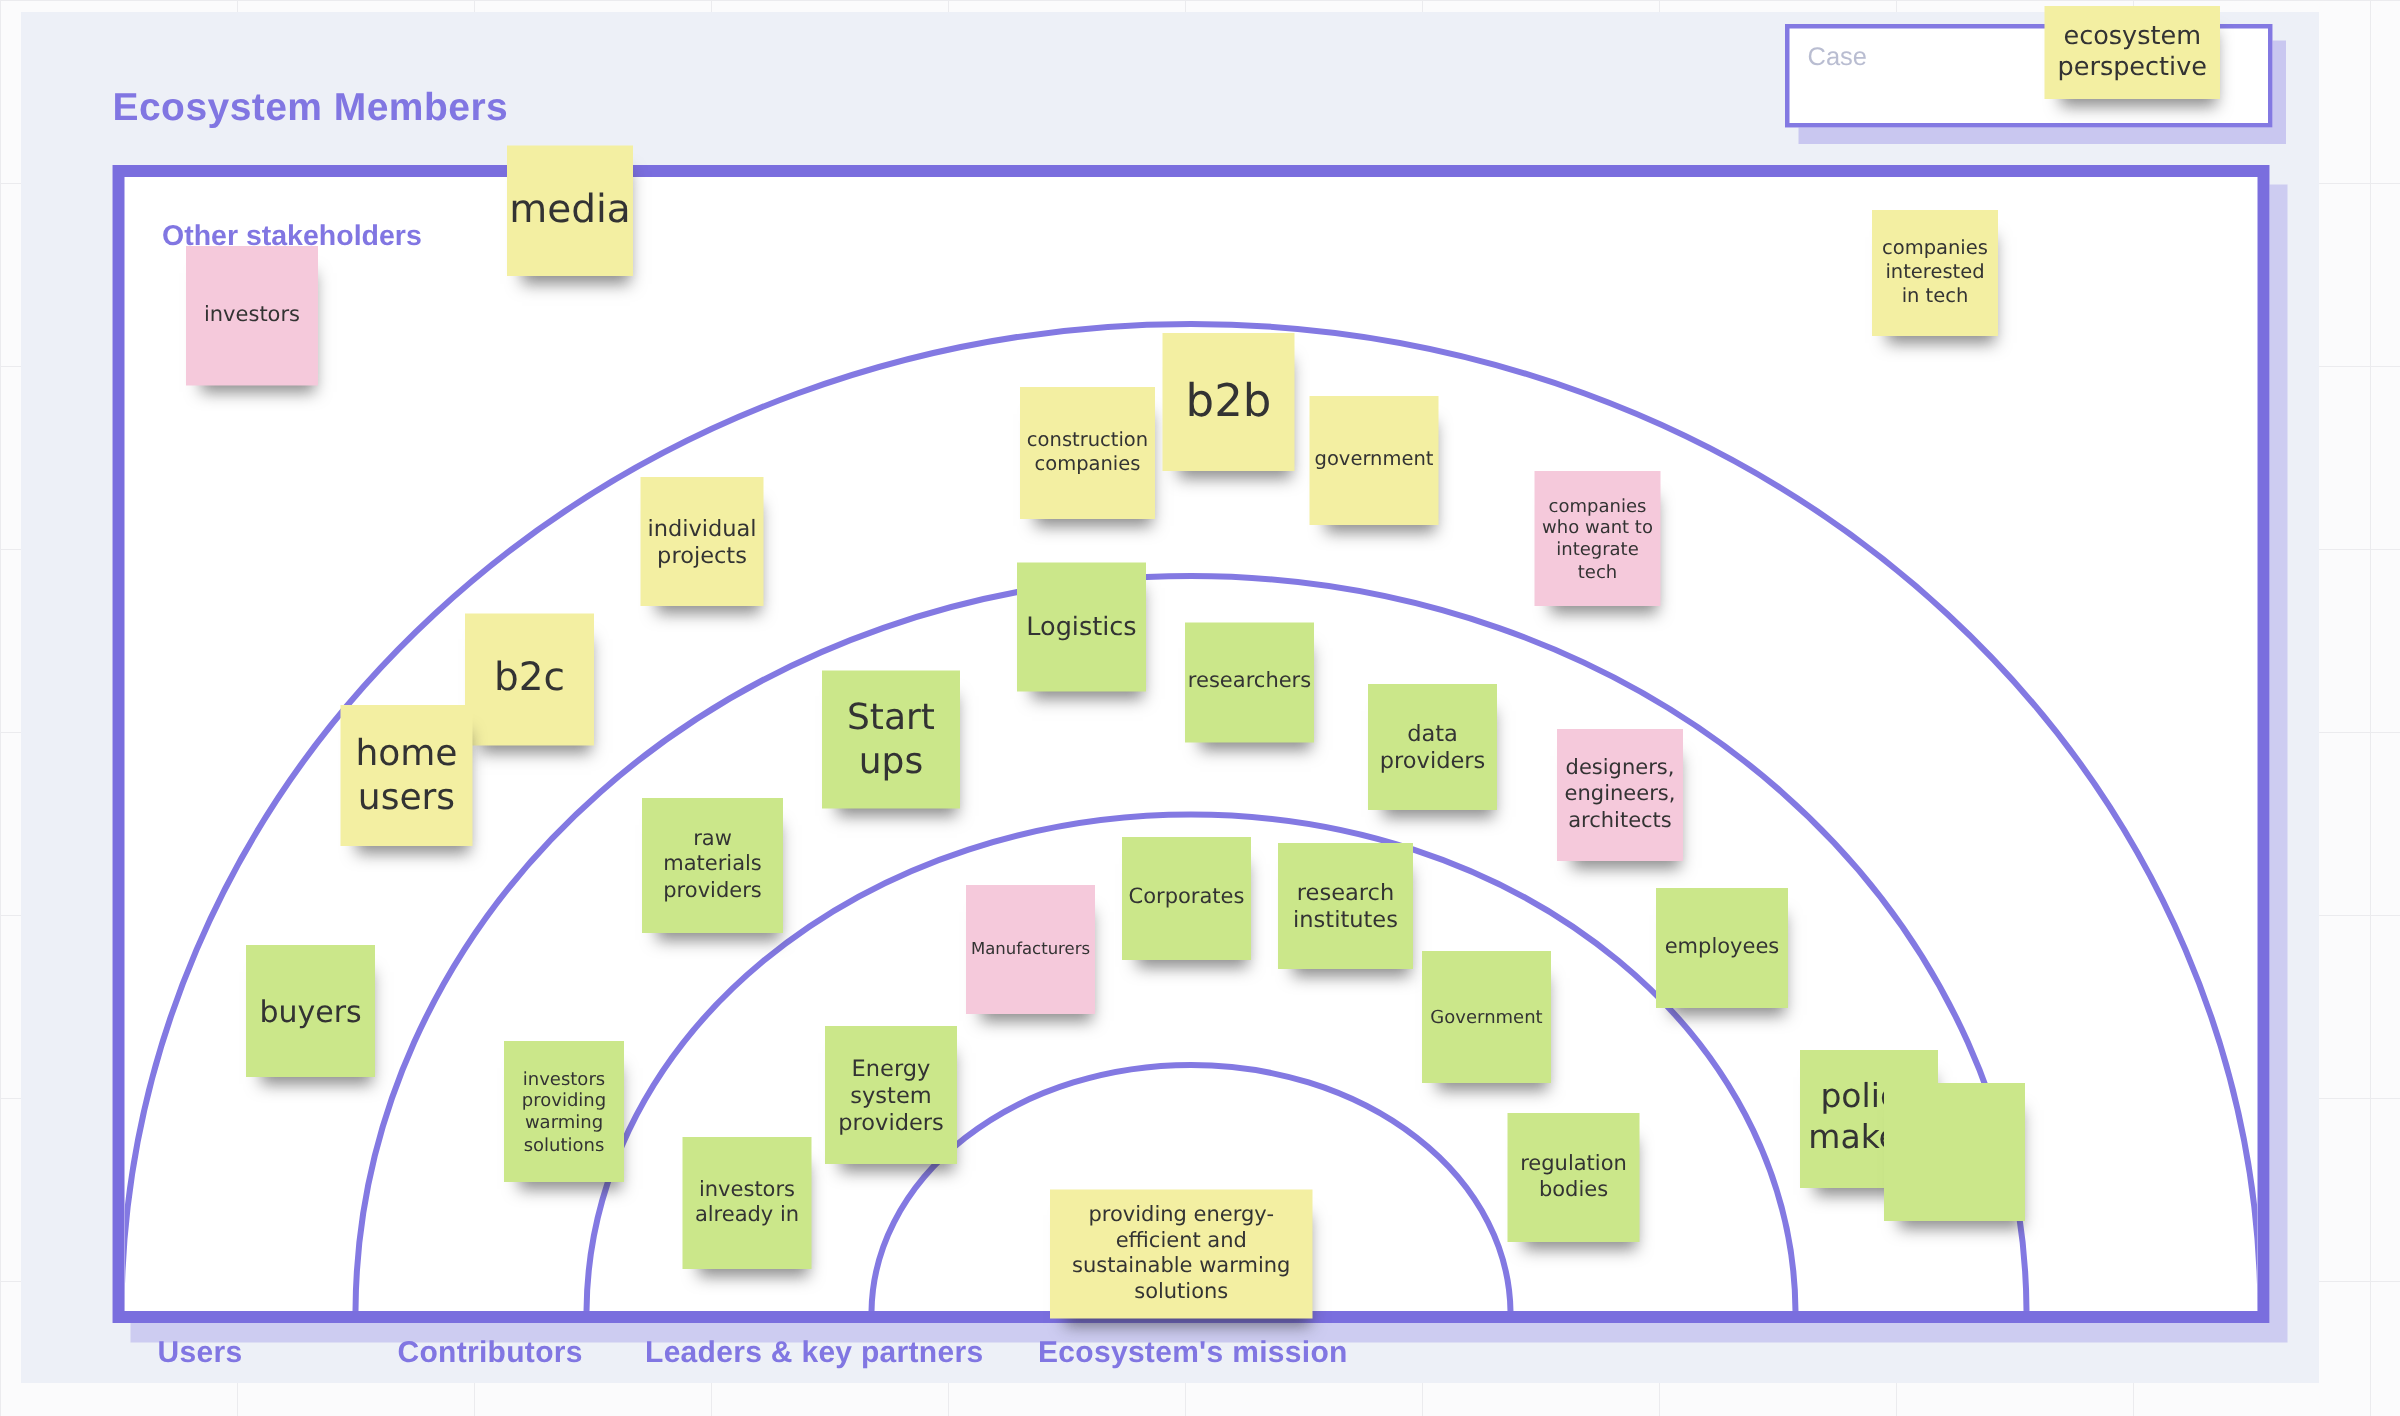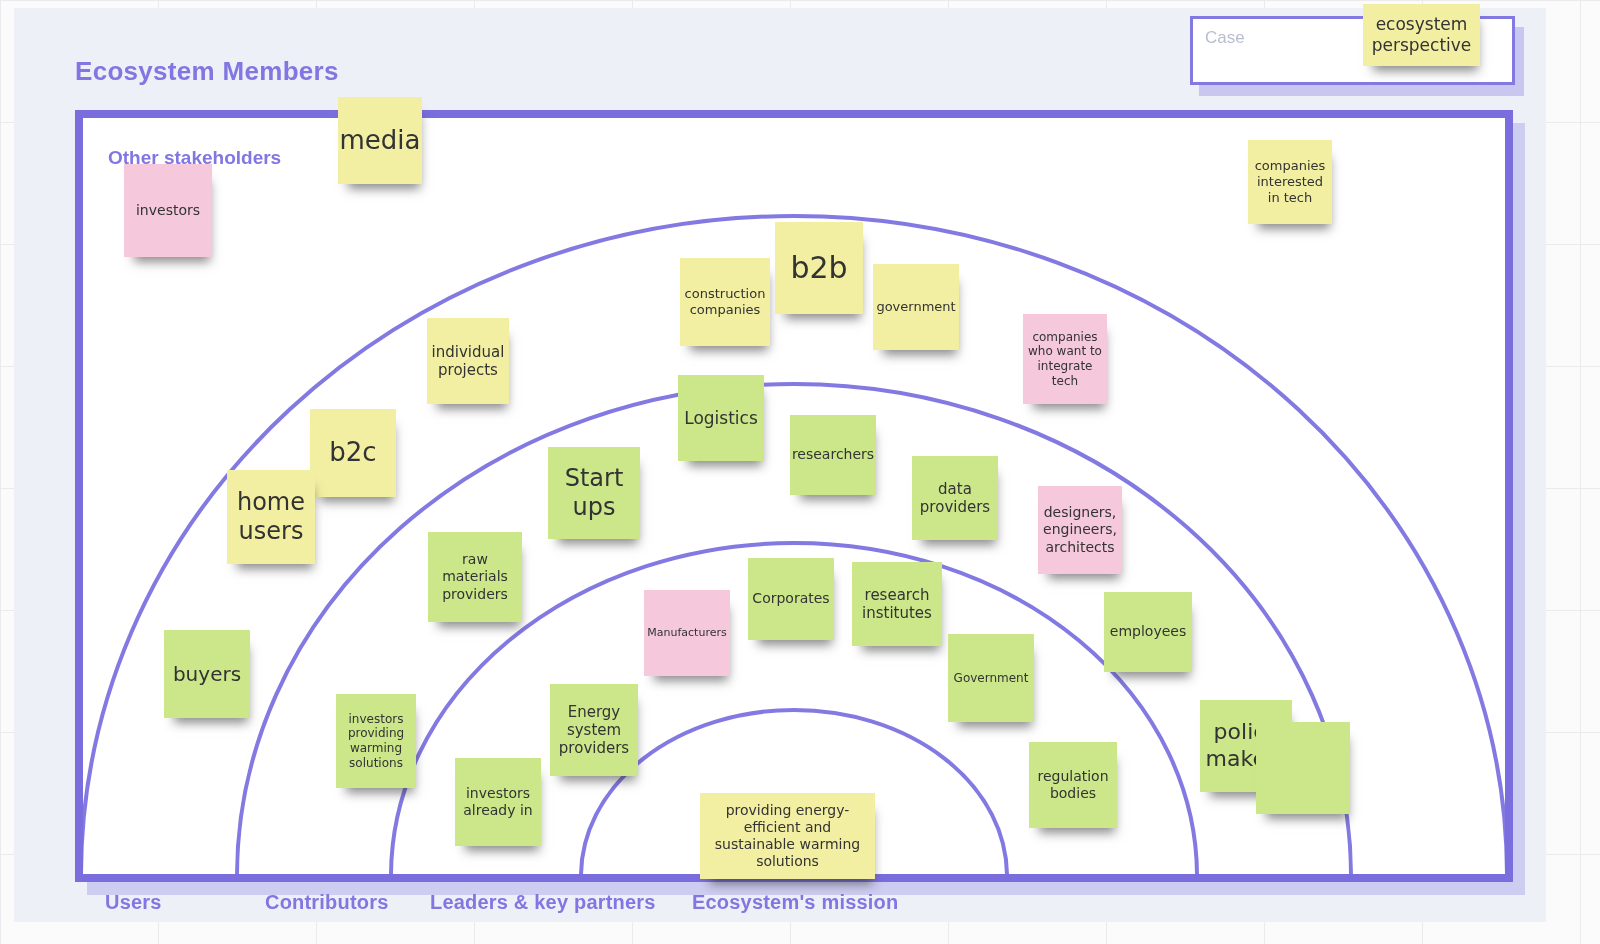--- a/index.html
+++ b/index.html
@@ -117,18 +117,18 @@
       <div class="sticky p" style="left: 644px; top: 590px; width: 86px; height: 86px; font-size: 11px;">Manufacturers</div>
       <div class="sticky g" style="left: 748px; top: 558px; width: 86px; height: 82px; font-size: 14px;">Corporates</div>
       <div class="sticky g" style="left: 852px; top: 562px; width: 90px; height: 84px; font-size: 15px;">research institutes</div>
       <div class="sticky g" style="left: 1104px; top: 592px; width: 88px; height: 80px; font-size: 14px;">employees</div>
       <div class="sticky g" style="left: 164px; top: 630px; width: 86px; height: 88px; font-size: 20px;">buyers</div>
       <div class="sticky g" style="left: 948px; top: 634px; width: 86px; height: 88px; font-size: 12px;">Government</div>
       <div class="sticky g" style="left: 336px; top: 694px; width: 80px; height: 94px; font-size: 12px;">investors providing warming solutions</div>
       <div class="sticky g" style="left: 550px; top: 684px; width: 88px; height: 92px; font-size: 15px; text-align: center;">Energy system providers</div>
       <div class="sticky g" style="left: 455px; top: 758px; width: 86px; height: 88px; font-size: 14px;">investors already in</div>
       <div class="sticky y" style="left: 700px; top: 745px; width: 175px; height: 86px; font-size: 14px; margin-top: 48px;">providing energy-efficient and sustainable warming solutions</div>
-      <div class="sticky g" style="left: 1005px; top: 742px; width: 88px; height: 86px; font-size: 14px; margin-left: 24px;">regulation bodies</div>
+      <div class="sticky g" style="left: 1005px; top: 742px; width: 88px; height: 86px; font-size: 14px;">regulation bodies</div>
       <div class="sticky g" style="left: 1200px; top: 700px; width: 92px; height: 92px; font-size: 22px;">policy makers</div>
       <div class="sticky g" style="left: 1256px; top: 722px; width: 94px; height: 92px; font-size: 14px;"></div>
     </div>
 
 </div>
 
 </body></html>

